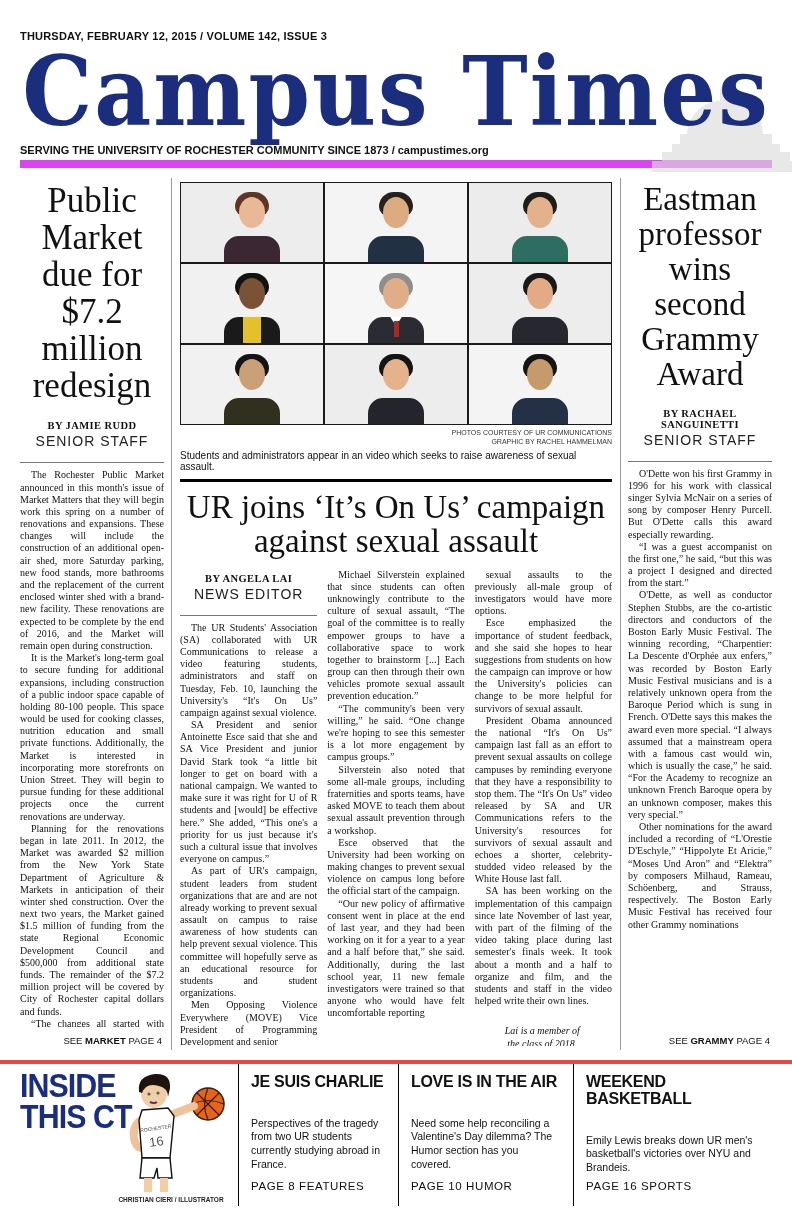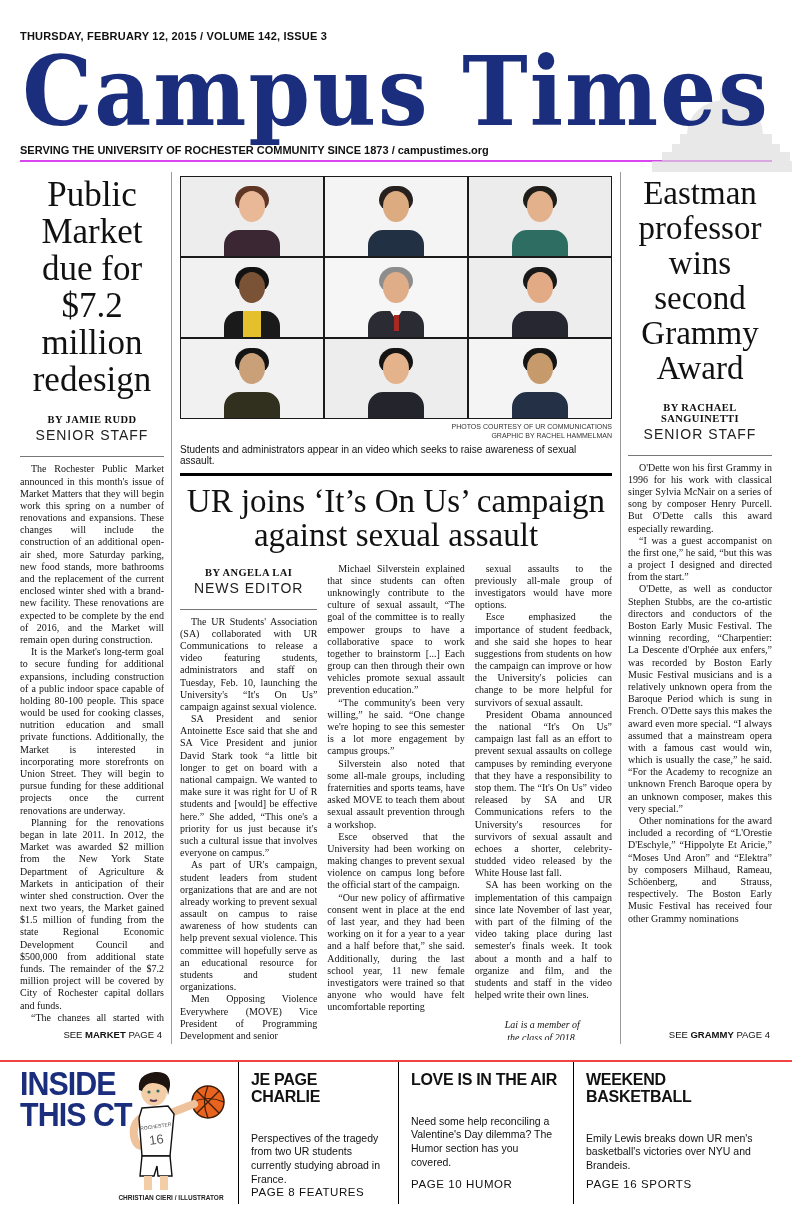--- a/index.html
+++ b/index.html
@@ -7,21 +7,21 @@
         font-family:"Liberation Serif",serif;color:#111;overflow:hidden;box-sizing:border-box;}
 
   
   .masthead{position:relative;padding:30px 20px 0;}
   .dateline{font-family:"Liberation Sans",sans-serif;font-weight:bold;font-size:11px;letter-spacing:.2px;}
   .brand{position:relative;z-index:2;text-align:center;font-family:"DejaVu Serif",serif;font-weight:bold;
          font-size:88px;line-height:1.02;color:var(--navy);letter-spacing:2px;white-space:nowrap;
          transform:scaleY(1.08);transform-origin:top center;margin-top:2px;}
   .dome{position:absolute;right:0;top:86px;z-index:1;opacity:.65;}
   .tagline{font-family:"Liberation Sans",sans-serif;font-weight:bold;font-size:11px;margin-top:10px;
-           padding-bottom:4px;border-bottom:2px solid #d946ef;}
+           padding-bottom:4px;border-bottom:8px solid #d946ef;}
 
   
   .main{display:flex;height:872px;margin:10px 20px 0;overflow:hidden;}
   .side-col{width:152px;flex:0 0 152px;display:flex;flex-direction:column;overflow:hidden;box-sizing:border-box;}
   .col-left{padding-right:7px;border-right:1px solid #999;}
   .col-right{padding-left:7px;border-left:1px solid #999;}
   .center-col{flex:1;padding:4px 8px;display:flex;flex-direction:column;overflow:hidden;}
 
   .headline{font-size:35px;line-height:1.06;text-align:center;font-weight:normal;margin:4px 0 12px;}
   .col-right .headline{font-size:33px;}
@@ -47,21 +47,21 @@
 
   .credit{font-family:"Liberation Sans",sans-serif;font-size:7px;color:#333;text-align:right;line-height:1.3;margin-top:3px;}
   .caption{font-family:"Liberation Sans",sans-serif;font-size:10px;margin-top:4px;}
   .center-rule{border-top:3px solid #000;margin:7px 0 2px;}
   .center-head{font-size:33px;line-height:1.04;text-align:center;font-weight:normal;margin:6px 0 10px;}
   .center-cols{display:flex;gap:10px;flex:1;overflow:hidden;}
   .ccol{flex:1;overflow:hidden;display:flex;flex-direction:column;}
   .endnote{font-style:italic;text-align:center;font-size:10px;line-height:1.25;margin-top:18px;padding-right:2px;}
 
   
-  .footer{position:absolute;left:0;right:0;top:1060px;bottom:0;border-top:2px solid #ef4444;display:flex;justify-content:space-between;}
+  .footer{position:absolute;left:0;right:0;top:1060px;bottom:0;border-top:4px solid #ef4444;display:flex;justify-content:space-between;}
   .fz{box-sizing:border-box;position:relative;}
   .fz1{width:238px;flex:0 0 238px;}
   .fz2{width:160px;flex:0 0 160px;border-left:1px solid #000;}
   .fz3{width:175px;flex:0 0 175px;border-left:1px solid #000;}
   .fz4{flex:1;border-left:1px solid #000;}
   .fz2,.fz3,.fz4{padding:10px 12px 14px;display:flex;flex-direction:column;height:142px;}
   .inside{position:absolute;left:20px;top:6px;font-family:"Liberation Sans",sans-serif;font-weight:bold;
           font-size:33px;line-height:.95;color:var(--navy);letter-spacing:-1px;transform:scaleX(.92);transform-origin:left top;}
   .cartoon{position:absolute;left:108px;top:2px;}
   .illus-credit{position:absolute;left:96px;top:132px;width:150px;text-align:center;
@@ -260,21 +260,21 @@
         <text x="49" y="80" font-family="Liberation Sans, sans-serif" font-size="13" fill="#555" text-anchor="middle" transform="rotate(-8 49 80)">16</text>
 
         <path d="M34 92 L62 92 L64 112 L50 112 L49 102 L46 112 L32 112 z" fill="#fff" stroke="#111" stroke-width="1.4"></path>
         <rect x="36" y="112" width="8" height="14" fill="#f2cda6"></rect>
         <rect x="52" y="112" width="8" height="14" fill="#f2cda6"></rect>
       </svg>
       <div class="illus-credit">CHRISTIAN CIERI / ILLUSTRATOR</div>
     </div>
 
     <div class="fz fz2">
-      <div class="tz-title">JE PAGE CHARLIE</div>
+      <div class="tz-title">JE SUIS CHARLIE</div>
       <div class="tz-body">Perspectives of the tragedy from two UR students currently studying abroad in France.</div>
       <div class="tz-page">PAGE 8 FEATURES</div>
     </div>
 
     <div class="fz fz3">
       <div class="tz-title">LOVE IS IN THE AIR</div>
       <div class="tz-body">Need some help reconciling a Valentine's Day dilemma? The Humor section has you covered.</div>
       <div class="tz-page">PAGE 10 HUMOR</div>
     </div>
 

